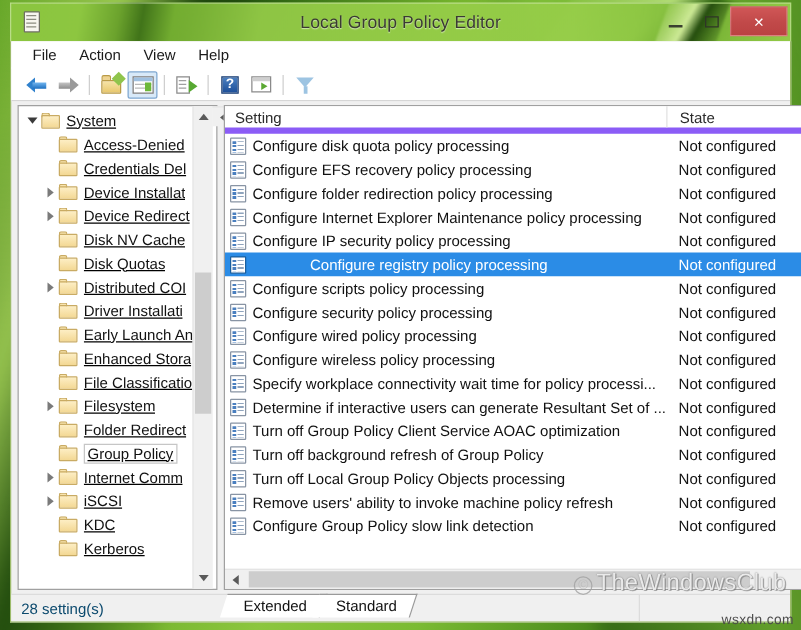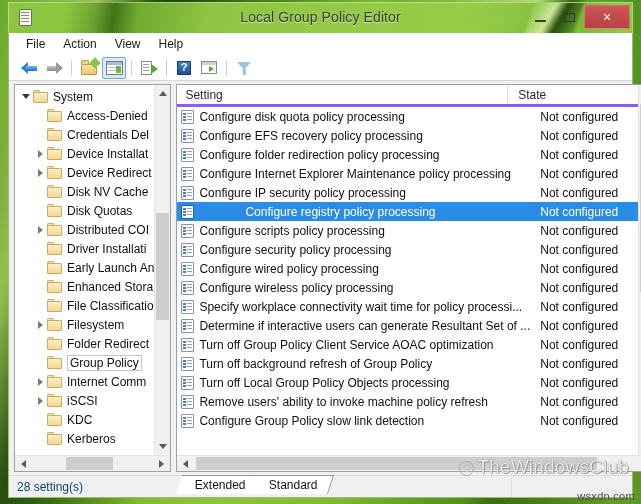--- a/index.html
+++ b/index.html
@@ -185,21 +185,21 @@
     height: 388px;
     display: flex;
   }
 
   
   #tree-pane {
     width: 160px;
     background: #fff;
     border: 1px solid #a0a0a0;
     position: relative;
-    display: flex; flex-direction: column;
+    display: flex; flex-direction: row; text-decoration: underline;
   }
   #tree-scrollport {
     position: relative;
     flex: 1;
     overflow: hidden;
   }
   #tree-list { padding-top: 2px; }
   .tnode {
     display: flex; align-items: center;
     height: 19px; font-size: 12px; color: #111;
@@ -247,27 +247,27 @@
     margin-left: 5px;
     background: #fff;
     border: 1px solid #a0a0a0;
     display: flex; flex-direction: column;
     position: relative;
   }
   #list-header {
     height: 22px;
     display: flex; align-items: center;
     background: #fff;
-    border-bottom: 3px solid #8b5cf6;
+    border-bottom: 5px solid #8b5cf6;
     font-size: 12px; color: #2b2b2b;
     flex: 0 0 22px;
   }
   #list-header .col-setting { flex: 1; padding-left: 8px; }
   #list-header .col-state {
-    width: 131px; padding-left: 10px;
+    width: 108px; padding-left: 10px;
     border-left: 1px solid #e2e2e2;
     height: 100%; display:flex; align-items:center;
   }
   #list-body { flex: 1; overflow: hidden; position: relative; }
   .lrow {
     display: flex; align-items: center;
     height: 19px; font-size: 12px; color: #111;
     white-space: nowrap;
   }
   .lrow .licon {

